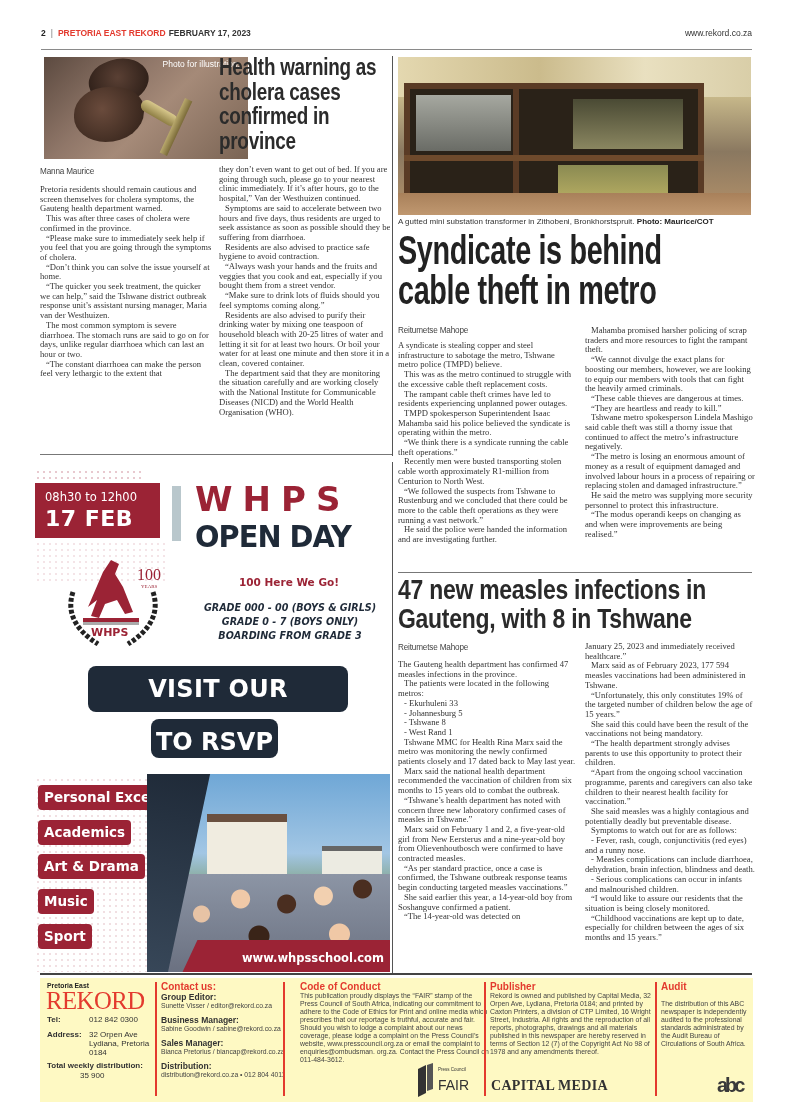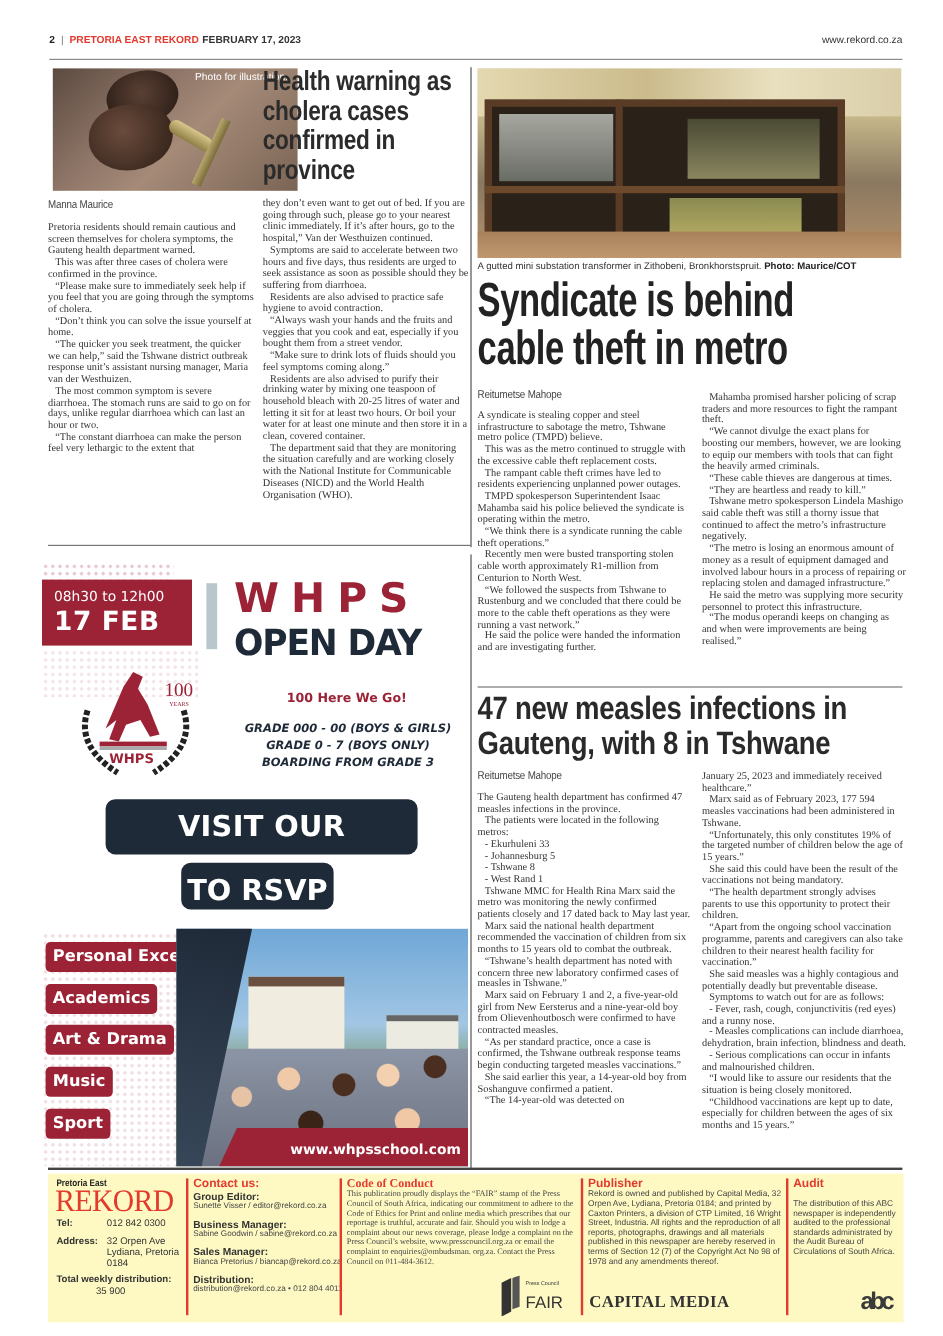--- a/index.html
+++ b/index.html
@@ -285,21 +285,21 @@
     <div class="small" style="margin-bottom:5px;">Sunette Visser / editor@rekord.co.za</div>
     <div class="label">Business Manager:</div>
     <div class="small" style="margin-bottom:5px;">Sabine Goodwin / sabine@rekord.co.za</div>
     <div class="label">Sales Manager:</div>
     <div class="small" style="margin-bottom:5px;">Bianca Pretorius / biancap@rekord.co.za</div>
     <div class="label">Distribution:</div>
     <div class="small">distribution@rekord.co.za • 012 804 4011</div>
   </div>
 
   <div class="redline" style="left:243px;"></div>
-  <div class="abs" style="left:249px; top:3px; width:190px;font-family:Liberation Serif, serif;">
+  <div class="abs" style="left:260px; top:3px; width:190px;">
     <div class="section-title">Code of Conduct</div>
     <div class="small" style="font-size:6.9px; line-height:8px;">This publication proudly displays the “FAIR” stamp of the Press Council of South Africa, indicating our commitment to adhere to the Code of Ethics for Print and online media which prescribes that our reportage is truthful, accurate and fair. Should you wish to lodge a complaint about our news coverage, please lodge a complaint on the Press Council’s website, www.presscouncil.org.za or email the complaint to enquiries@ombudsman. org.za. Contact the Press Council on 011-484-3612.</div>
   </div>
   <div class="fair-logo">
     <svg width="18" height="34" viewBox="0 0 18 34" style="position:absolute;left:0;top:0;">
       <path d="M2 6 L10 2 L10 30 L2 34 Z" fill="#333"></path>
       <path d="M11 2 L17 0 L17 26 L11 28 Z" fill="#555"></path>
     </svg>
     <div style="position:absolute; left:22px; top:4px; font-size:4.5px; line-height:5px; color:#333;">Press Council</div>
     <div style="position:absolute; left:22px; top:14px; font-size:14px; color:#333;">FAIR</div>

